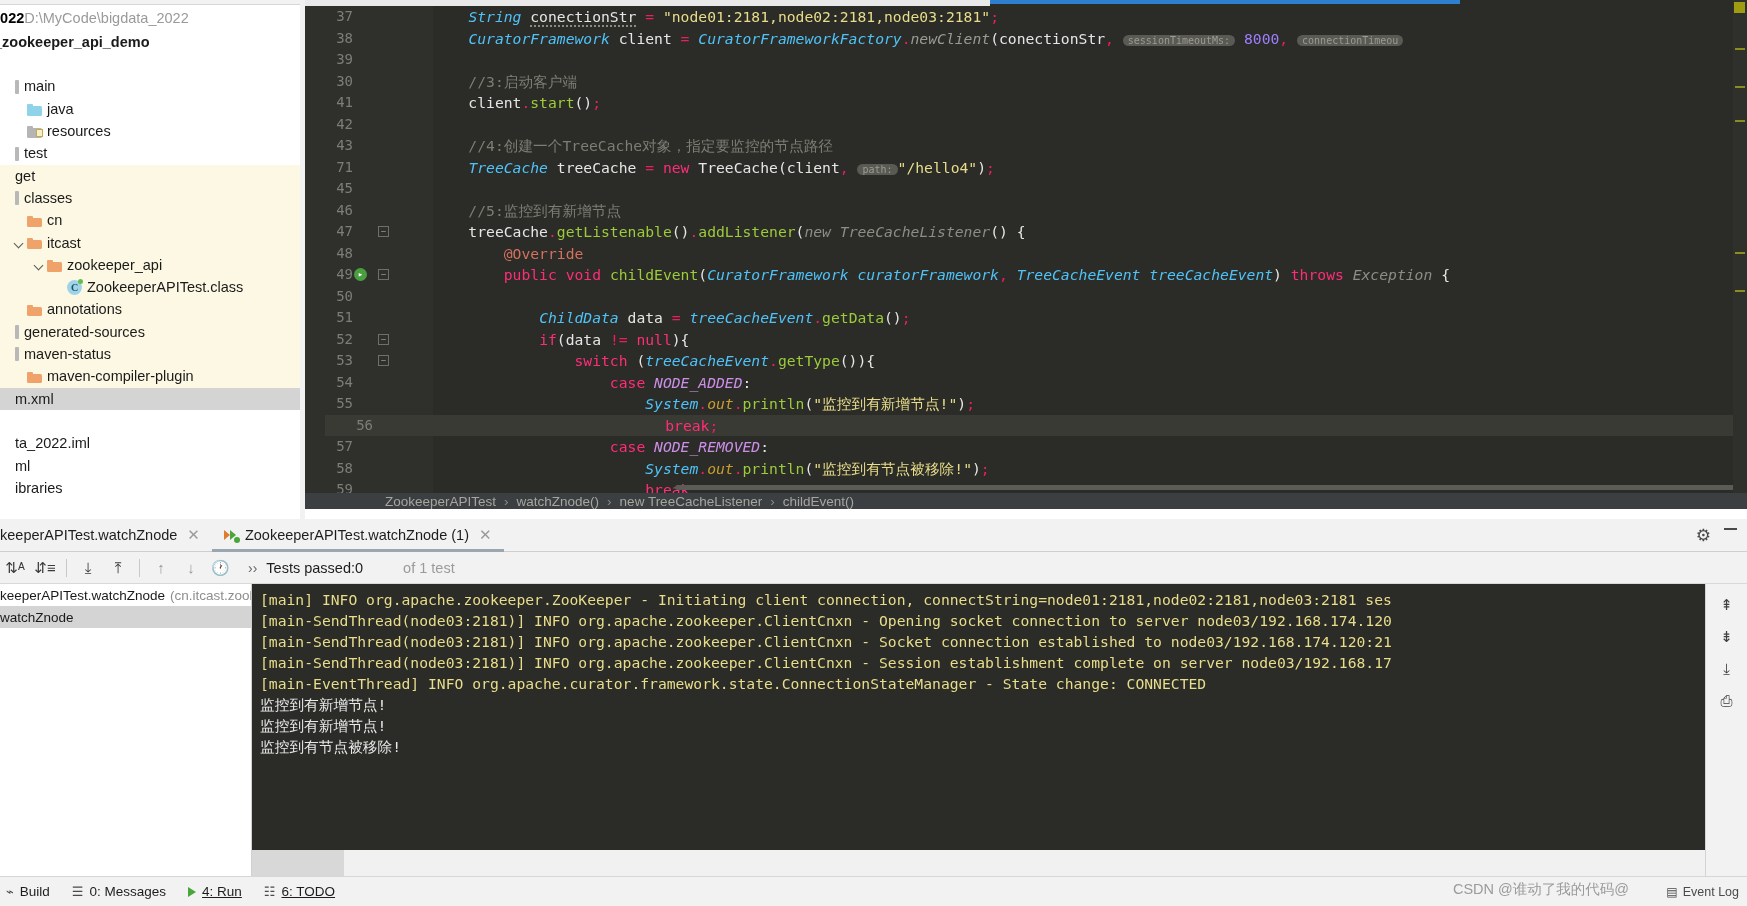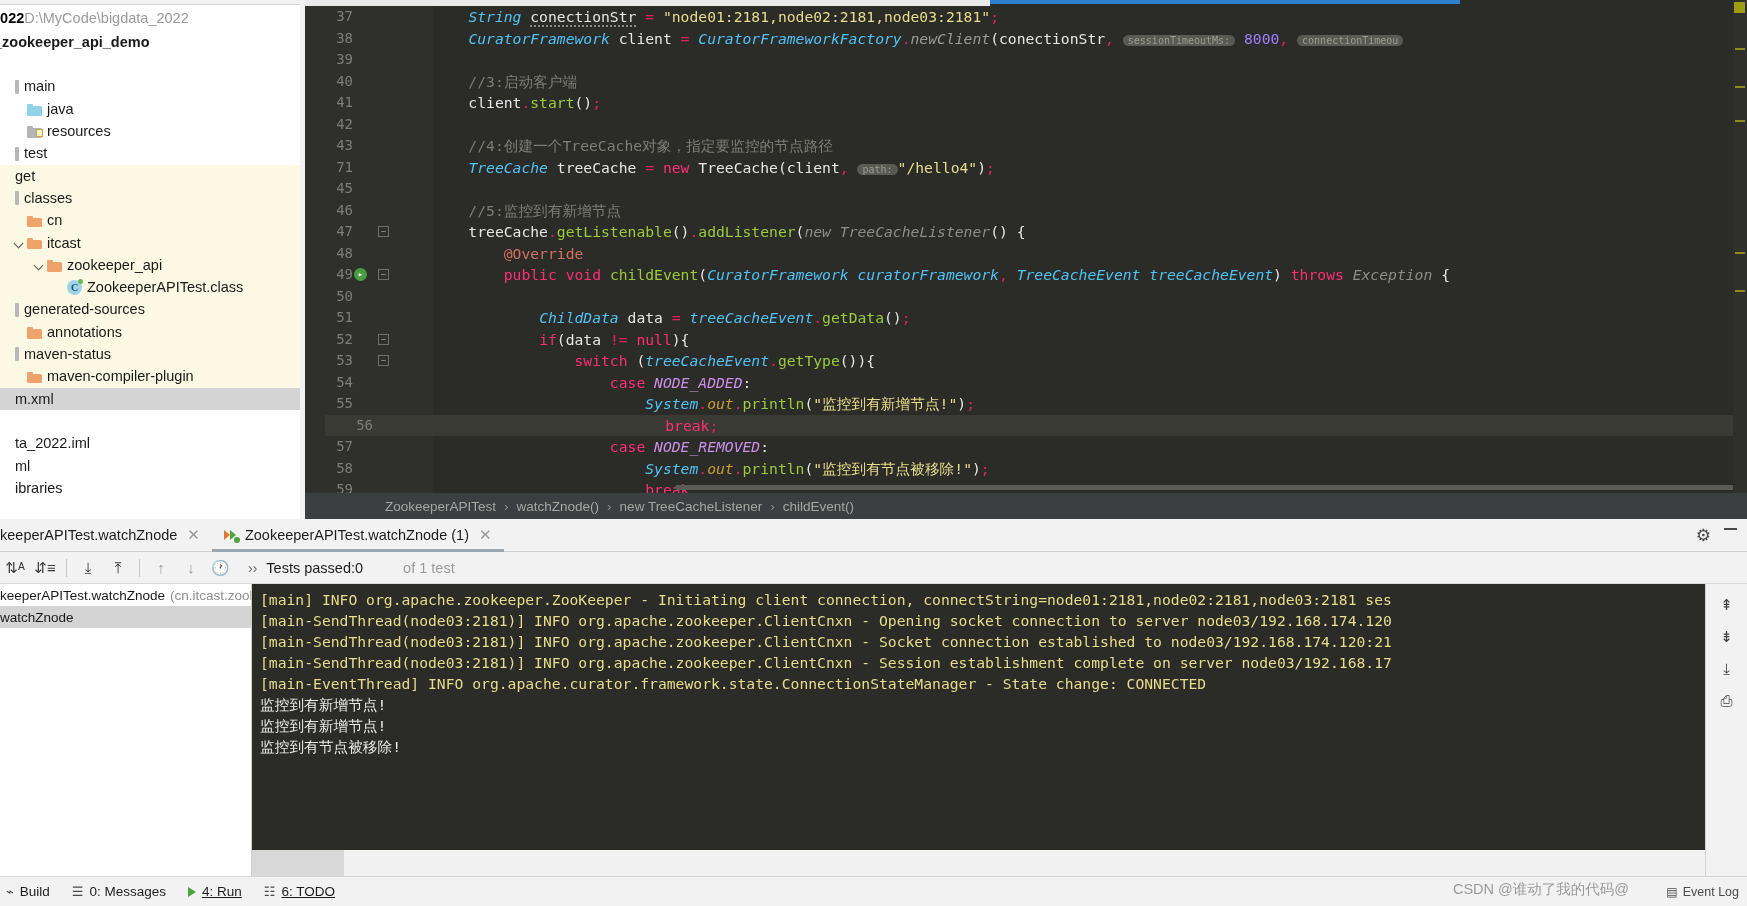--- a/index.html
+++ b/index.html
@@ -151,21 +151,21 @@
   .edit-mark-yellow {
     position: absolute; right: 5px; top: 6px; width: 11px; height: 11px;
     background: #a09c12;
   }
   .edit-mark-right {
     position: absolute; right: 2px; width: 10px; height: 2px; background: #8d8d1e;
   }
 
   
   .breadcrumb {
-    position: absolute; left: 305px; top: 493px; right: 0; height: 26px;
+    position: absolute; left: 305px; top: 493px; right: 0; height: 16px;
     background: #3c3f41; display: flex; align-items: center;
     font-size: 13.5px; color: #a6a6a0; padding-left: 80px;
   }
   .bc-sep { margin: 0 8px; color: #8a8a84; }
 
   
   .run-tabs {
     position: absolute; left: 0; top: 519px; right: 0; height: 33px;
     background: #f2f2f2; border-bottom: 1px solid #cfcfcf;
     display: flex; align-items: center;
@@ -377,30 +377,30 @@
           <span class="fold orange"></span>
           <span class="tree-label">zookeeper_api</span>
         </div>
         <div class="tree-row hl-yellow">
           <span style="flex: 0 0 52px;"></span>
           <span class="tw"></span>
           <span class="classicon">C</span>
           <span class="tree-label">ZookeeperAPITest.class</span>
         </div>
         <div class="tree-row hl-yellow">
+          <span style="flex: 0 0 12px;"></span>
+          <span class="tw"></span>
+          <span class="fold orange"></span>
+          <span class="tree-label">annotations</span>
+        </div>
+        <div class="tree-row hl-yellow">
           <span style=""></span>
           <span class="tw"></span>
           <span class="modbar"></span>
           <span class="tree-label">generated-sources</span>
-        </div>
-        <div class="tree-row hl-yellow">
-          <span style="flex: 0 0 12px;"></span>
-          <span class="tw"></span>
-          <span class="fold orange"></span>
-          <span class="tree-label">annotations</span>
         </div>
         <div class="tree-row hl-yellow">
           <span style=""></span>
           <span class="tw"></span>
           <span class="modbar"></span>
           <span class="tree-label">maven-status</span>
         </div>
         <div class="tree-row hl-yellow">
           <span style="flex: 0 0 12px;"></span>
           <span class="tw"></span>
@@ -454,21 +454,21 @@
         <span class="lnum">38</span>
         <span class="ctext"><span class="t-plain">    </span><span class="t-type">CuratorFramework</span> <span class="t-plain">client</span> <span class="t-op">=</span> <span class="t-type">CuratorFrameworkFactory</span><span class="t-op">.</span><span class="t-dim" style="color:#9a9a92">newClient</span><span class="t-plain">(conectionStr</span><span class="t-op">,</span> <span class="t-hint">sessionTimeoutMs:</span> <span class="t-num">8000</span><span class="t-op">,</span> <span class="t-hint">connectionTimeou</span></span>
       </div>
 
       <div class="crow">
         <span class="lnum">39</span>
         <span class="ctext"></span>
       </div>
 
       <div class="crow">
-        <span class="lnum">40</span>
+        <span class="lnum">30</span>
         <span class="ctext t-cmt">    //3:启动客户端</span>
       </div>
 
       <div class="crow">
         <span class="lnum">41</span>
         <span class="ctext"><span class="t-plain">    client</span><span class="t-op">.</span><span class="t-meth">start</span><span class="t-plain">()</span><span class="t-op">;</span></span>
       </div>
 
       <div class="crow">
         <span class="lnum">42</span>

